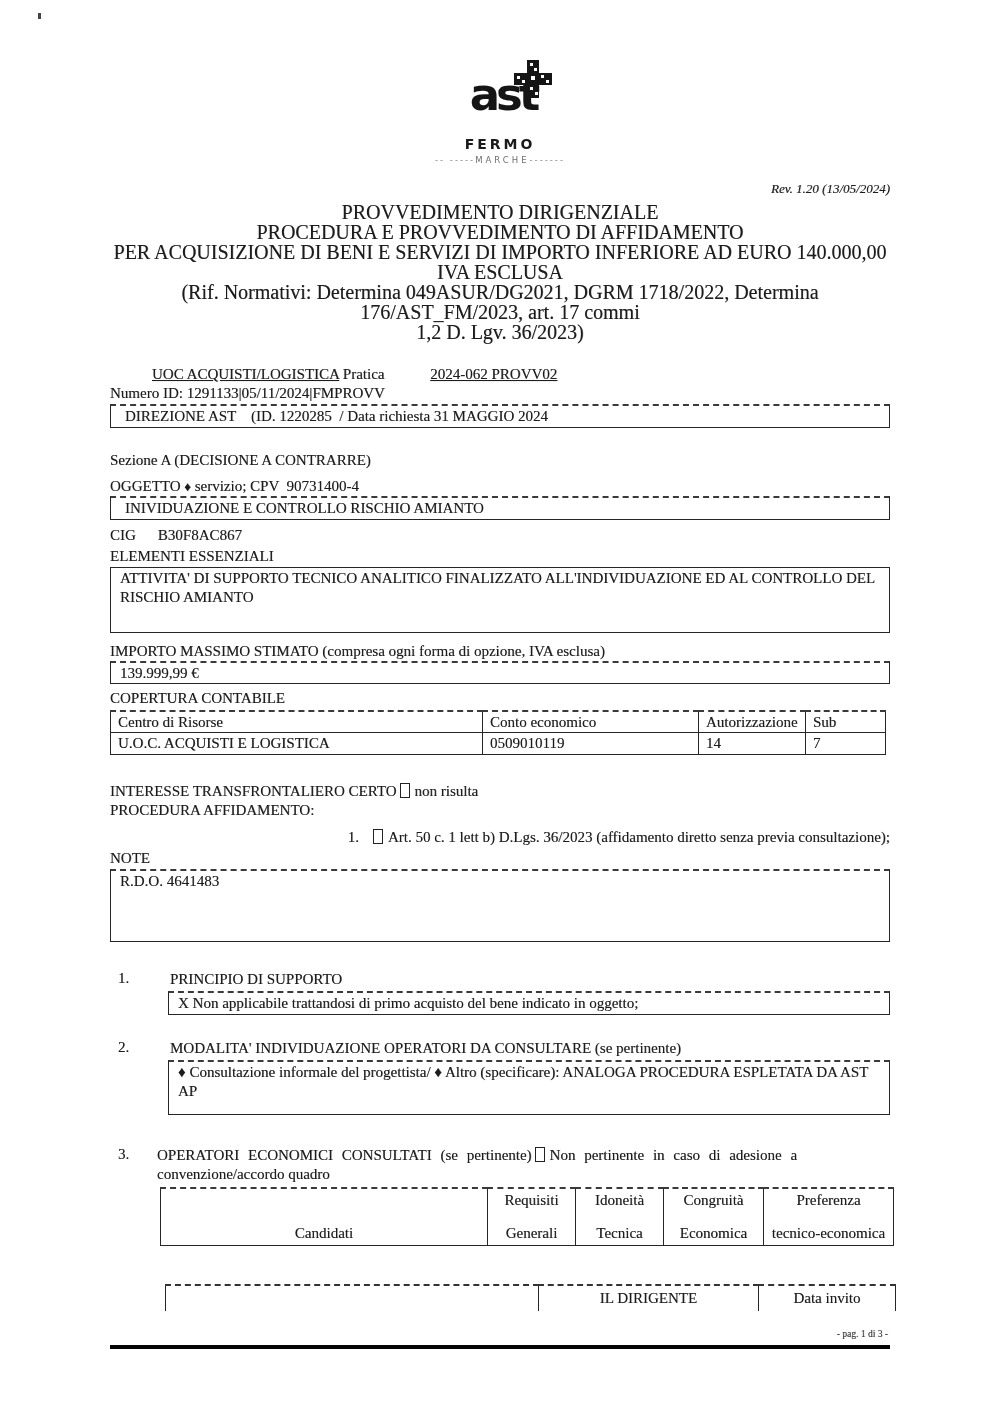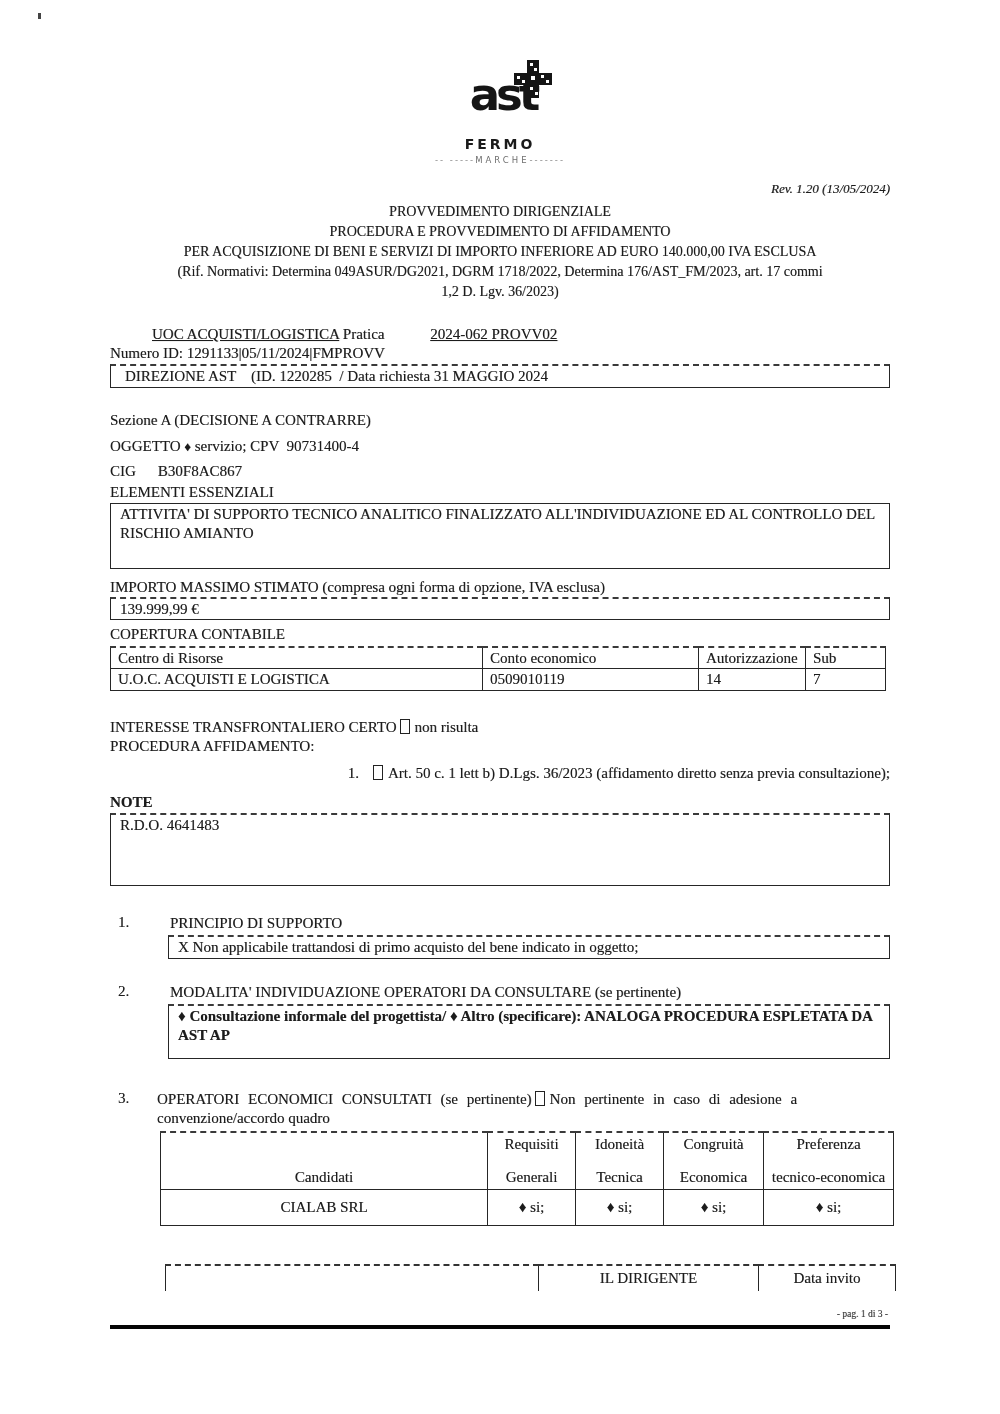--- a/index.html
+++ b/index.html
@@ -18,21 +18,21 @@
     font-family:"DejaVu Sans",sans-serif;font-weight:900;font-size:45px;
     letter-spacing:-4px;color:#151515;text-shadow:none;margin-left:6px;
   }
   .logo-plus{position:absolute;right:-16px;top:-12px;}
   .logo-fermo{font-family:"DejaVu Sans",sans-serif;font-weight:800;font-size:14px;letter-spacing:3px;color:#1a1a1a;margin-top:19px;text-align:center;text-shadow:none;}
   .logo-marche{font-family:"DejaVu Sans",sans-serif;font-size:8.5px;letter-spacing:2px;color:#8a8a8a;margin-top:3px;text-align:center;text-shadow:none;}
   .logo-marche .mid{color:#6f6f6f;letter-spacing:3px;}
   
   .rev{margin-top:14px;text-align:right;font-style:italic;font-size:13px;}
   .title-block{margin-top:4px;text-align:center;}
-  .title-block p{font-size:14px;line-height:20px;}
+  .title-block p{font-size:20px;line-height:20px;}
   
   .u{text-decoration:underline;margin-left:42px;}
   .center{}
   .pre{white-space:pre-wrap;}
   .fbox{
     border:1.5px solid #262626;border-top:2px dashed #3a3a3a;
     padding:1px 9px;font-size:15px;line-height:19px;
   }
   .checkbox{
     display:inline-block;width:8px;height:13px;border:1.4px solid #222;
@@ -96,20 +96,21 @@
     </div>
 
     <p style="margin-top:23px;"><span class="u">UOC ACQUISTI/LOGISTICA</span> <span>Pratica</span> <span class="u">2024-062 PROVV02</span></p>
     <p>Numero ID: 1291133|05/11/2024|FMPROVV</p>
 
     <div class="fbox pre" style="margin-top:1px;height:19px;padding-left:14px;">DIREZIONE AST    (ID. 1220285  / Data richiesta 31 MAGGIO 2024</div>
 
     <p class="center" style="margin-top:23px;">Sezione A (DECISIONE A CONTRARRE)</p>
 
     <p style="margin-top:7px;"><span>OGGETTO</span> <span class="diamond">♦</span> <span class="pre">servizio; CPV  90731400-4</span></p>
+    <div class="fbox" style="height:19px;padding-left:14px;">INIVIDUAZIONE E CONTROLLO RISCHIO AMIANTO</div>
 
     <p style="margin-top:6px;"><span>CIG</span><span style="margin-left:22px;">B30F8AC867</span></p>
 
     <p style="margin-top:2px;">ELEMENTI ESSENZIALI</p>
     <div class="fbox" style="margin-top:1px;height:62px;border-top:1.5px solid #262626;">ATTIVITA' DI SUPPORTO TECNICO ANALITICO FINALIZZATO ALL'INDIVIDUAZIONE ED AL CONTROLLO DEL RISCHIO AMIANTO</div>
 
     <p style="margin-top:9px;">IMPORTO MASSIMO STIMATO (compresa ogni forma di opzione, IVA esclusa)</p>
     <div class="fbox" style="height:18px;">139.999,99 €</div>
 
     <p style="margin-top:5px;">COPERTURA CONTABILE</p>
@@ -133,33 +134,33 @@
         <td>14</td>
         <td>7</td>
       </tr>
     </tbody>
       </table>
 
     <p style="margin-top:27px;"><span>INTERESSE TRANSFRONTALIERO CERTO</span><span class="checkbox"></span><span>non risulta</span></p>
     <p>PROCEDURA AFFIDAMENTO:</p>
     <p style="margin-top:8px;padding-left:28px;text-align:right;"><span>1.</span><span class="checkbox" style="margin-left:14px;"></span><span>Art. 50 c. 1 lett b) D.Lgs. 36/2023 (affidamento diretto senza previa consultazione);</span></p>
 
-    <p style="margin-top:10px;font-weight:bold;">NOTE</p>
+    <p style="margin-top:2px;">NOTE</p>
     <div class="fbox" style="margin-top:1px;height:68px;">R.D.O. 4641483</div>
 
     <div class="sec" style="margin-top:28px;">
       <span class="sec-num">1.</span>
       <p class="sec-head">PRINCIPIO DI SUPPORTO</p>
       <div class="fbox" style="height:19px;">X Non applicabile trattandosi di primo acquisto del bene indicato in oggetto;</div>
     </div>
 
     <div class="sec" style="margin-top:24px;">
       <span class="sec-num">2.</span>
       <p class="sec-head">MODALITA' INDIVIDUAZIONE OPERATORI DA CONSULTARE (se pertinente)</p>
-      <div class="fbox" style="height:50px;font-weight:bold;">♦ Consultazione informale del progettista/ ♦ Altro (specificare): ANALOGA PROCEDURA ESPLETATA DA AST AP</div>
+      <div class="fbox" style="height:50px;">♦ Consultazione informale del progettista/ ♦ Altro (specificare): ANALOGA PROCEDURA ESPLETATA DA AST AP</div>
     </div>
 
     <div class="sec" style="margin-top:31px;padding-left:47px;">
       <span class="sec-num">3.</span>
       <p class="sec-head"><span style="word-spacing:5px;">OPERATORI ECONOMICI CONSULTATI (se pertinente)</span><span class="checkbox"></span><span style="word-spacing:5px;">Non pertinente in caso di adesione a</span><br><span>convenzione/accordo quadro</span></p>
       <table style="margin-top:3px;margin-left:3px;width:733px;border-top:2px dashed #3a3a3a;">
         <colgroup>
             <col style="width:327px">
             <col style="width:88px">
             <col style="width:88px">
@@ -191,27 +192,20 @@
                   <span>Congruità</span>
                   <span>Economica</span>
                 </div>
               </th>
           <th class="cand-th">
                 <div class="cand-col">
                   <span>Preferenza</span>
                   <span>tecnico-economica</span>
                 </div>
               </th>
-        </tr>
-        <tr class="cand-row">
-          <td>CIALAB SRL</td>
-          <td>♦ si;</td>
-          <td>♦ si;</td>
-          <td>♦ si;</td>
-          <td>♦ si;</td>
         </tr>
       </tbody>
         </table>
     </div>
 
     <table style="margin-top:38px;margin-left:55px;width:730px;border-top:2.5px dashed #333;border-bottom:none;">
       <colgroup>
           <col style="width:373px">
           <col style="width:220px">
           <col style="width:137px">

